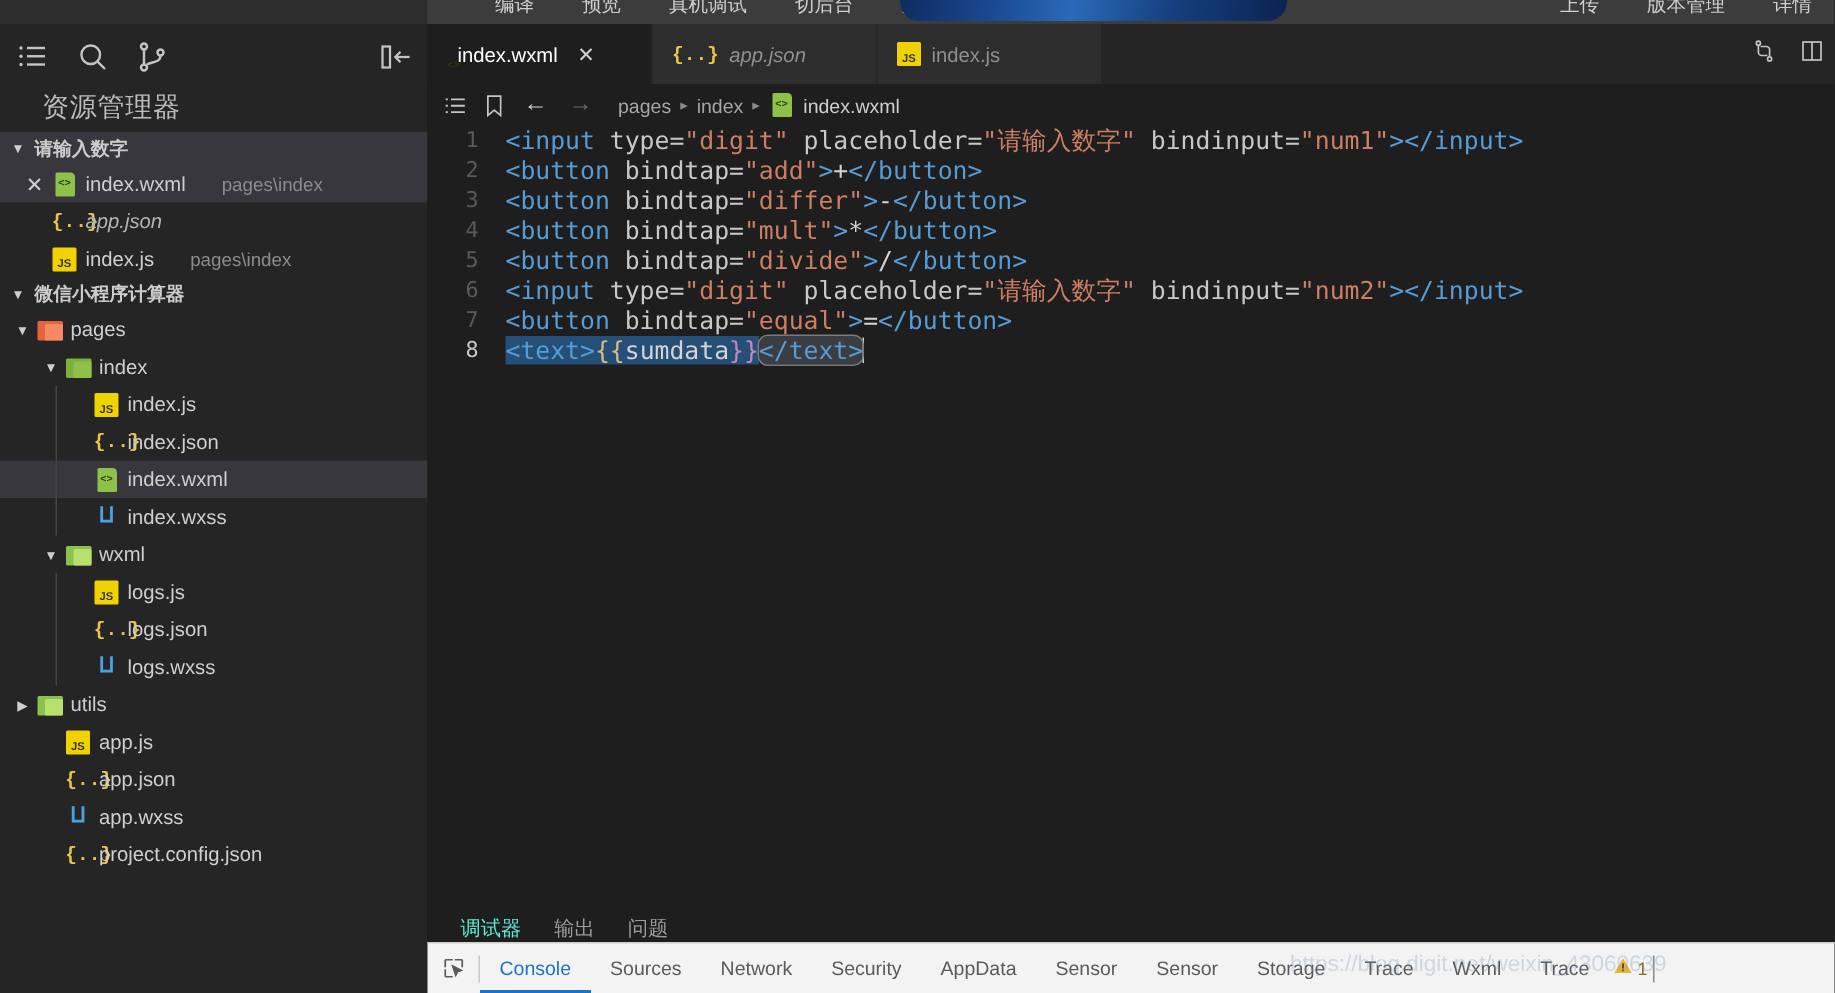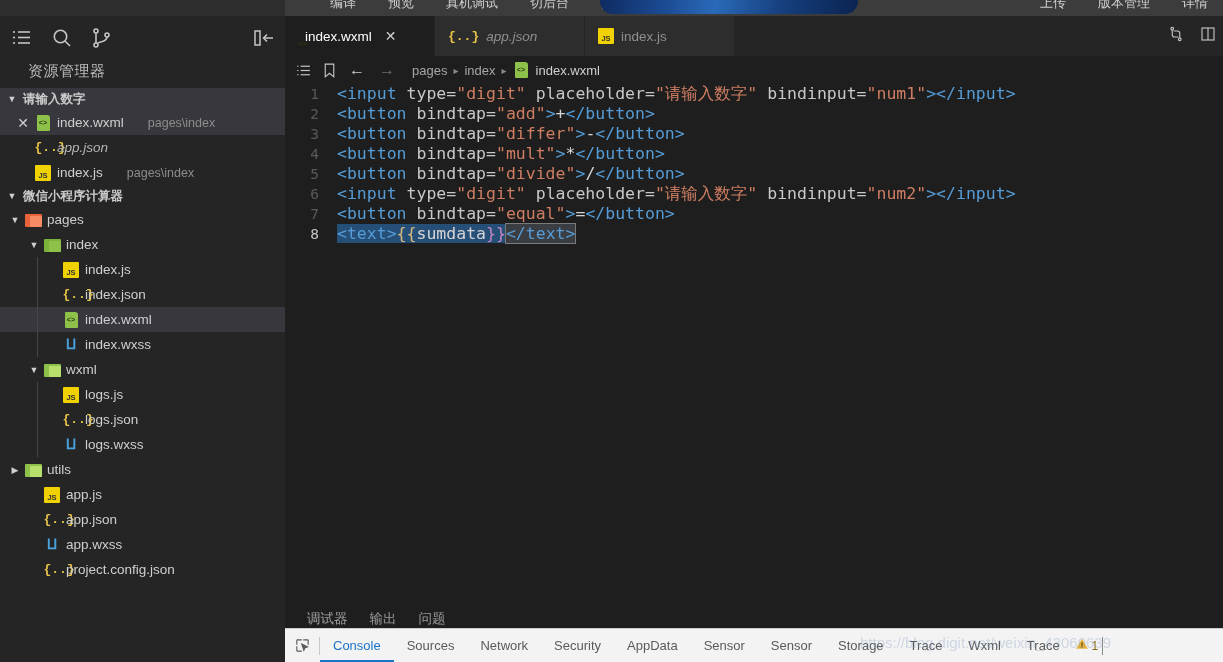--- a/index.html
+++ b/index.html
@@ -18,21 +18,21 @@
     background:linear-gradient(100deg,#0d2a5e 0%,#1b4a92 25%,#2a6ab8 45%,#16407f 70%,#0a2350 100%); }
   #topbar .leftblock { position:absolute; left:0; top:0; width:285px; height:16px; background:#2d2d2d; }
 
   
   #sidebar { position:absolute; left:0; top:16px; width:285px; height:646px;
     background:#252526; color:#ccc; }
   #side-icons { height:44px; position:relative; }
   .sicon { position:absolute; top:22px; transform:translateY(-50%);
     width:24px; height:24px; color:#c5c5c5; }
   .sicon svg { display:block; }
-  #explorer-title { font-size:15px; color:#bbbbbb; padding:0 0 12px 28px; height:28px;
+  #explorer-title { font-size:18px; color:#bbbbbb; padding:0 0 12px 28px; height:28px;
     line-height:22px; letter-spacing:.5px; }
 
   .section-header { height:22px; display:flex; align-items:center; gap:4px;
     font-size:12.5px; font-weight:bold; color:#cccccc; padding-left:5px; }
   .section-header.open-ed { background:#37373d; }
   .twisty { width:14px; text-align:center; font-size:9px; color:#cfcfcf; flex:none; }
 
   .row { height:25px; display:flex; align-items:center; font-size:13.5px;
     color:#cfcfcf; white-space:nowrap; cursor:pointer; position:relative; }
   .row.sel { background:#37373d; }
@@ -101,30 +101,30 @@
     font-size:14.5px; }
   .cline.cur .ln { color:#c6c6c6; }
   .ctxt { padding-left:18px; }
   .t-tag  { color:#569cd6; }
   .t-attr2{ color:#c8c8c8; }
   .t-str  { color:#ce7e62; }
   .t-plain{ color:#d4d4d4; }
   .t-brace{ color:#d7ba7d; }
   .t-brace2{ color:#c586c0; }
   .sel-hl { background:#264f78; }
-  .sel-box { outline:1px solid #7a7a7a; background:#3a3d41; }
+  .sel-box { outline:1px solid #7a7a7a; background:#3a3d41;border-radius:6px; }
   .caret { display:inline-block; width:1px; height:17px; background:#cfcfcf;
     vertical-align:-3px; }
 
   
   #panel { position:absolute; left:0; bottom:0; width:938px; height:58px; background:#1e1e1e; }
   #panel-tabs { height:34px; display:flex; align-items:center; gap:22px; padding-left:22px;
     font-size:13.5px; color:#9b9b9b; background:#1e1e1e; }
   #panel-tabs .pt { position:relative; padding-bottom:5px; cursor:pointer; }
-  #panel-tabs .pt.active { color:#a3a3a3; }
+  #panel-tabs .pt.active { color:#5eead4; }
   #panel-tabs .pt.active::after { content:""; position:absolute; left:0; right:0; bottom:-2px;
     height:1px; background:#e7e7e7; }
 
   #devtools { position:absolute; left:0; bottom:0; width:938px; height:34px;
     background:#f3f3f3; border-top:1px solid #cdcdcd; display:flex; align-items:center;
     font-size:13px; color:#5a5a5a; overflow:hidden; }
   #devtools .insp { width:34px; display:flex; align-items:center; justify-content:center; }
   #devtools .vdiv { width:1px; height:18px; background:#c8c8c8; }
   #devtools .dt { padding:0 13px; height:33px; line-height:33px; cursor:pointer;
     position:relative; white-space:nowrap; }

